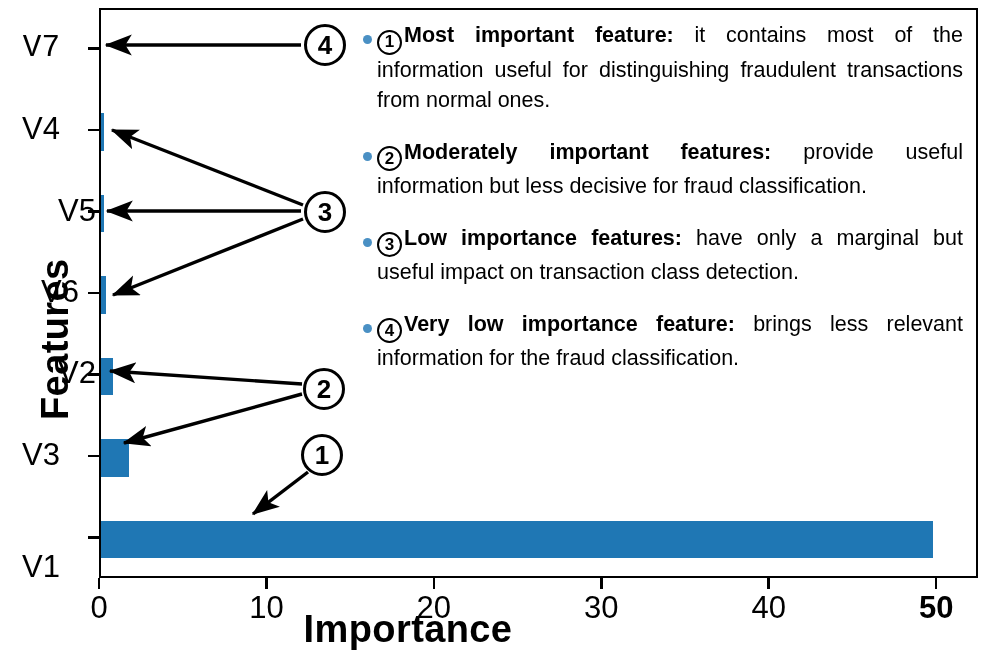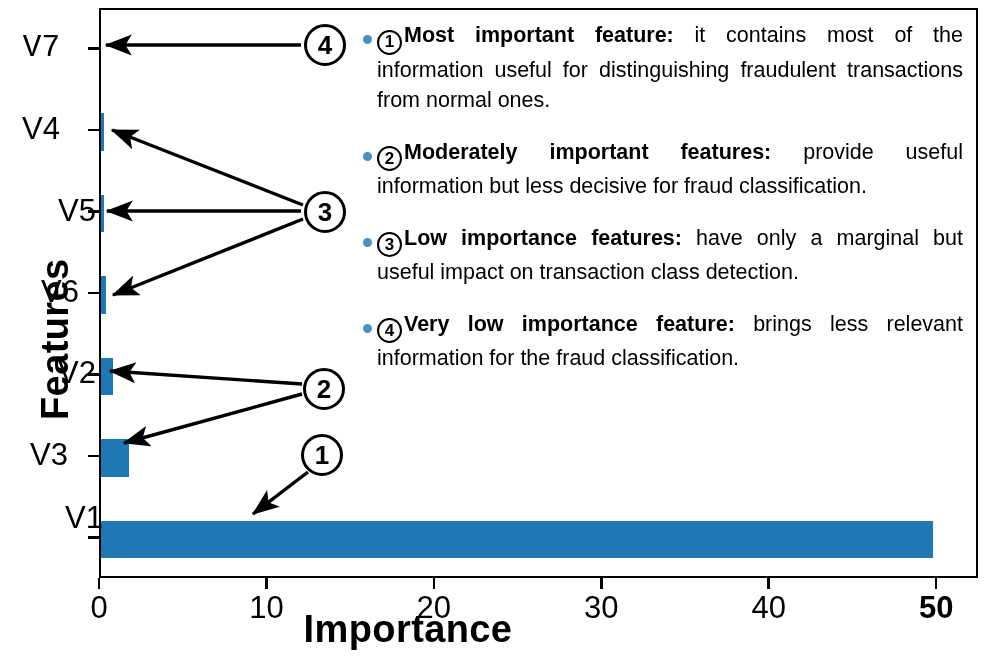--- a/index.html
+++ b/index.html
@@ -85,24 +85,24 @@
       <div class="ytick-mark" style="top: 291.75px;"></div>
       <div class="ytick-wrap" style="top: 276px;">
         <div class="ytick-label" style="position: static; margin-right: 14px; padding-left: 19px;">V6</div>
       </div>
       <div class="ytick-mark" style="top: 373.179px;"></div>
       <div class="ytick-wrap" style="top: 357.429px; padding-left: 36px;">
         <div class="ytick-label" style="position: static; margin-right: 14px;">V2</div>
       </div>
       <div class="ytick-mark" style="top: 454.607px;"></div>
       <div class="ytick-wrap" style="top: 438.857px;">
-        <div class="ytick-label" style="position: static; margin-right: 14px; margin-left: 8px;">V3</div>
+        <div class="ytick-label" style="position: static; margin-right: 14px;">V3</div>
       </div>
       <div class="ytick-mark" style="top: 536.036px;"></div>
-      <div class="ytick-wrap" style="top: 502px; padding-left: 43px;">
+      <div class="ytick-wrap" style="top: 551px;">
         <div class="ytick-label" style="position: static; margin-right: 14px;">V1</div>
       </div>
     </div>
 
   <div id="xticks">
       <div class="xtick-mark" style="left: 97.75px;"></div>
       <div class="xtick-label" style="left: 64px;">0</div>
       <div class="xtick-mark" style="left: 265.179px;"></div>
       <div class="xtick-label" style="left: 231.429px;">10</div>
       <div class="xtick-mark" style="left: 432.607px;"></div>

